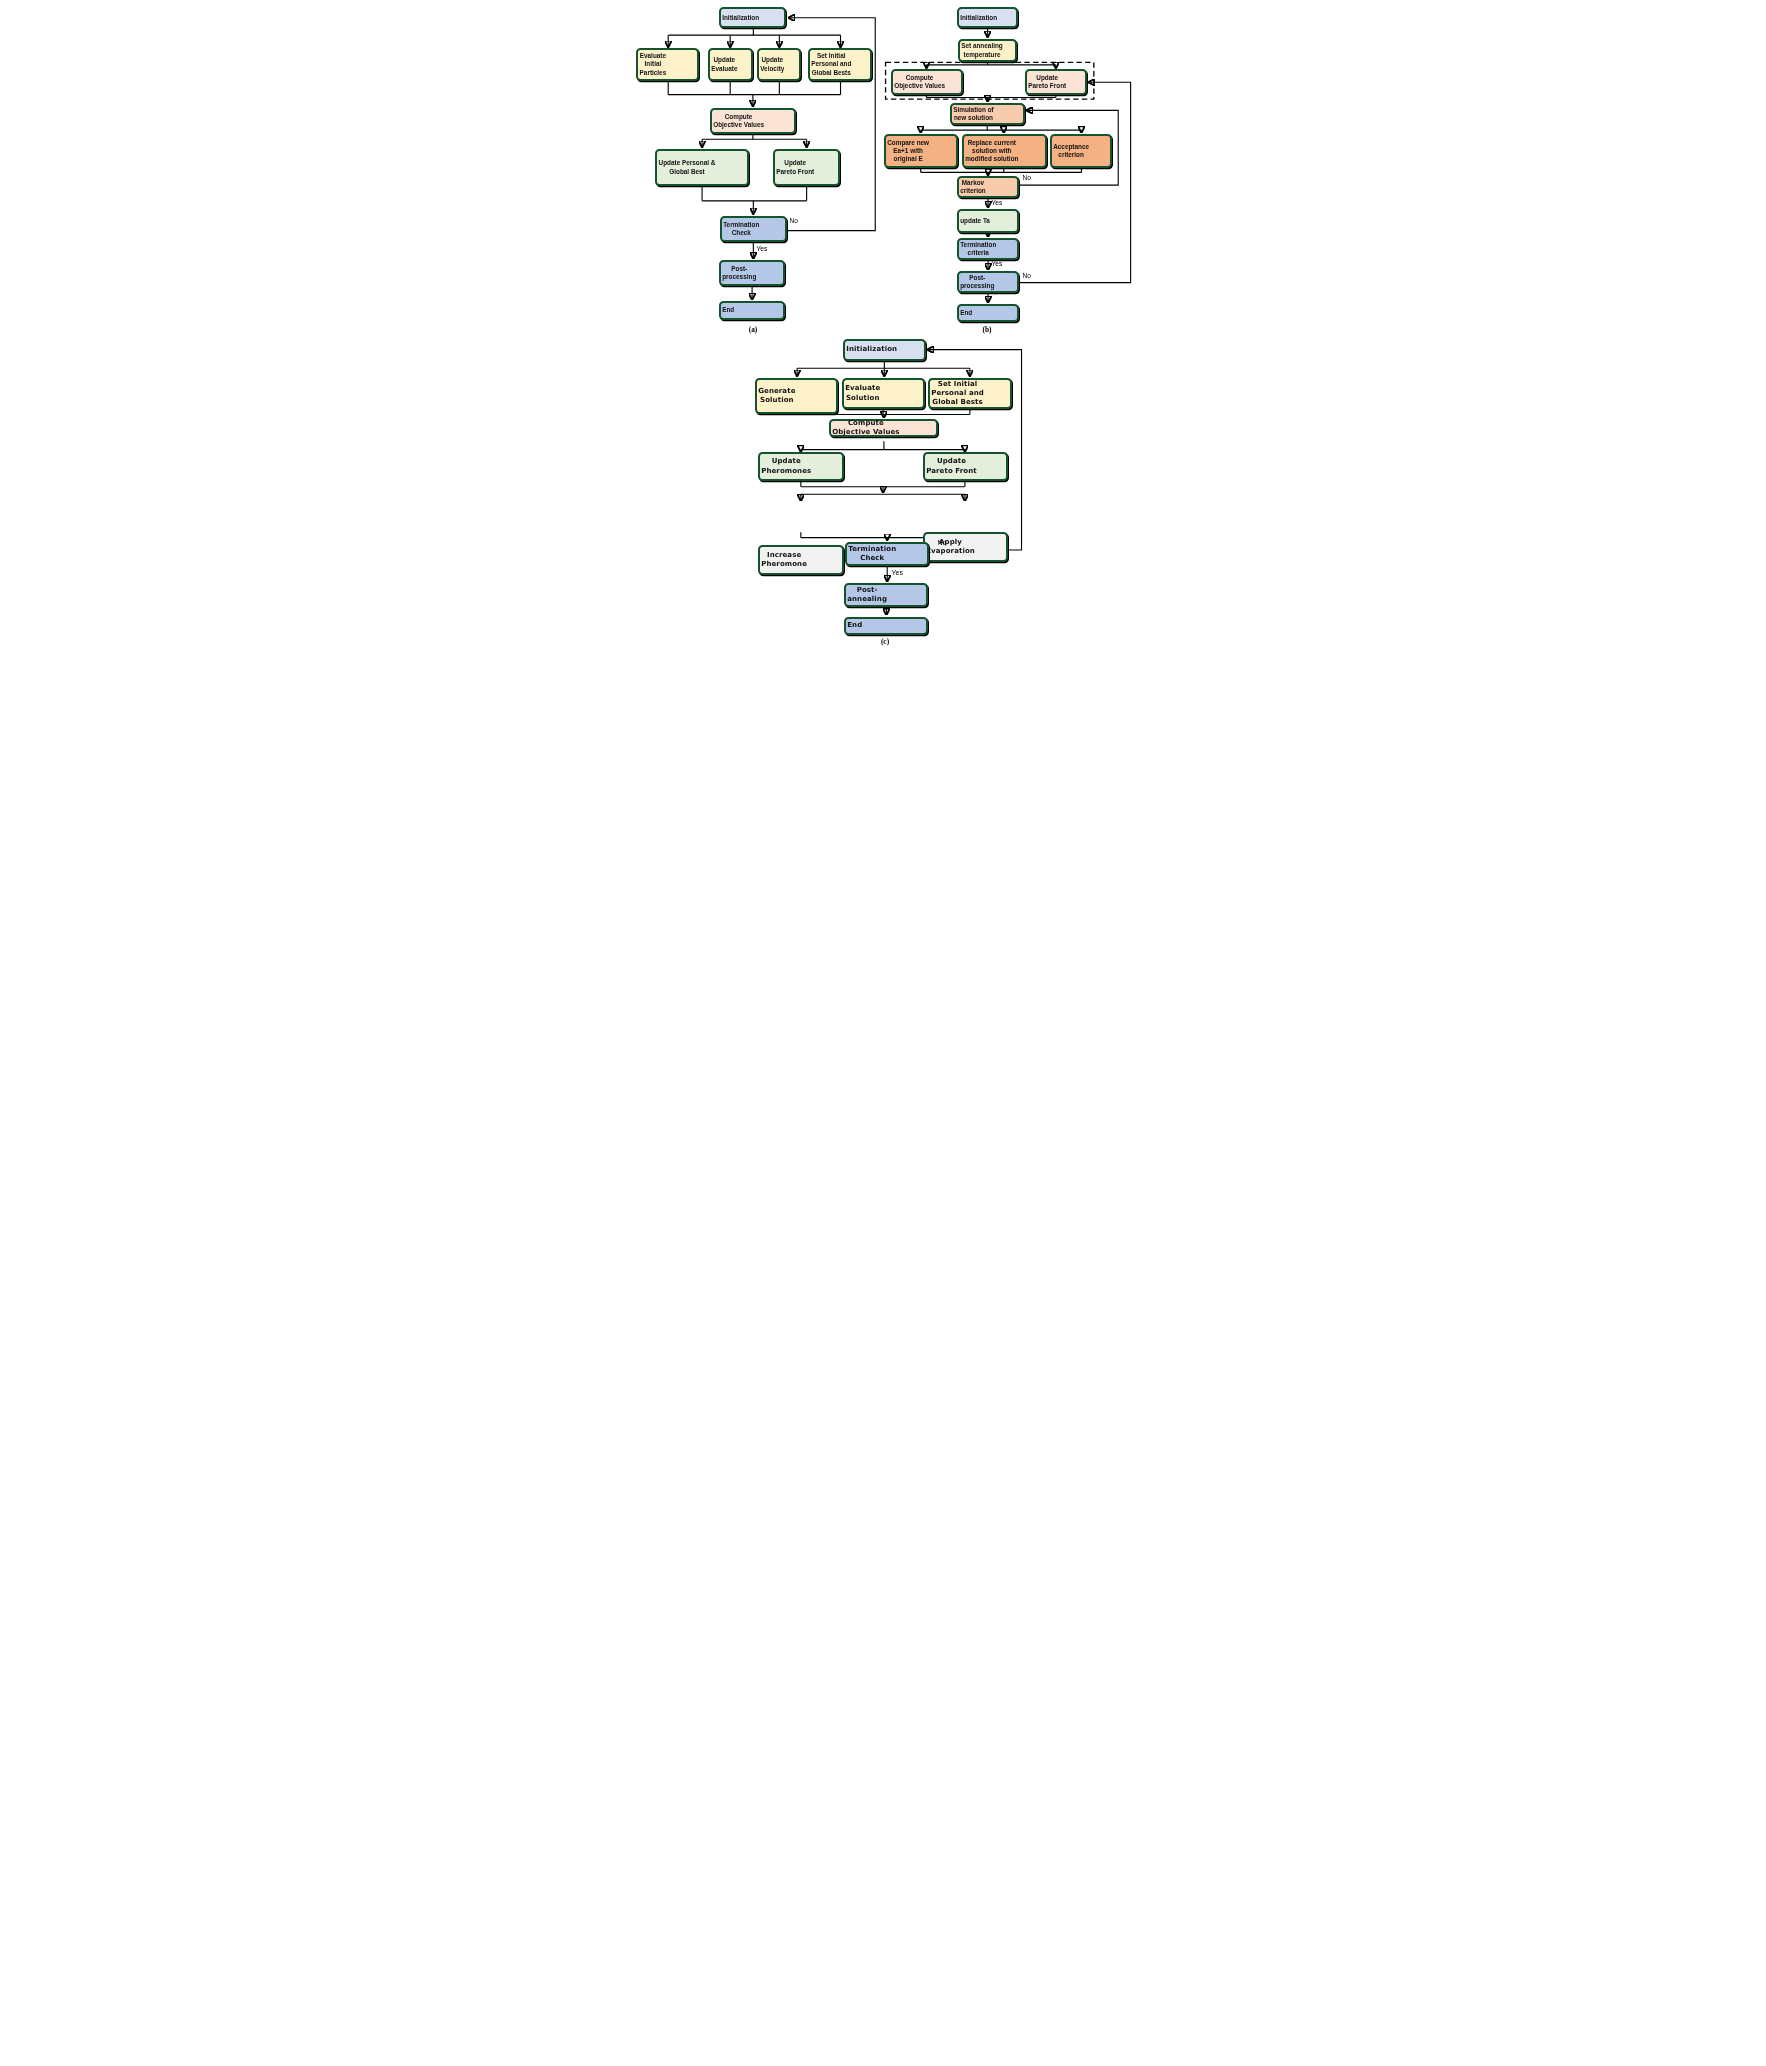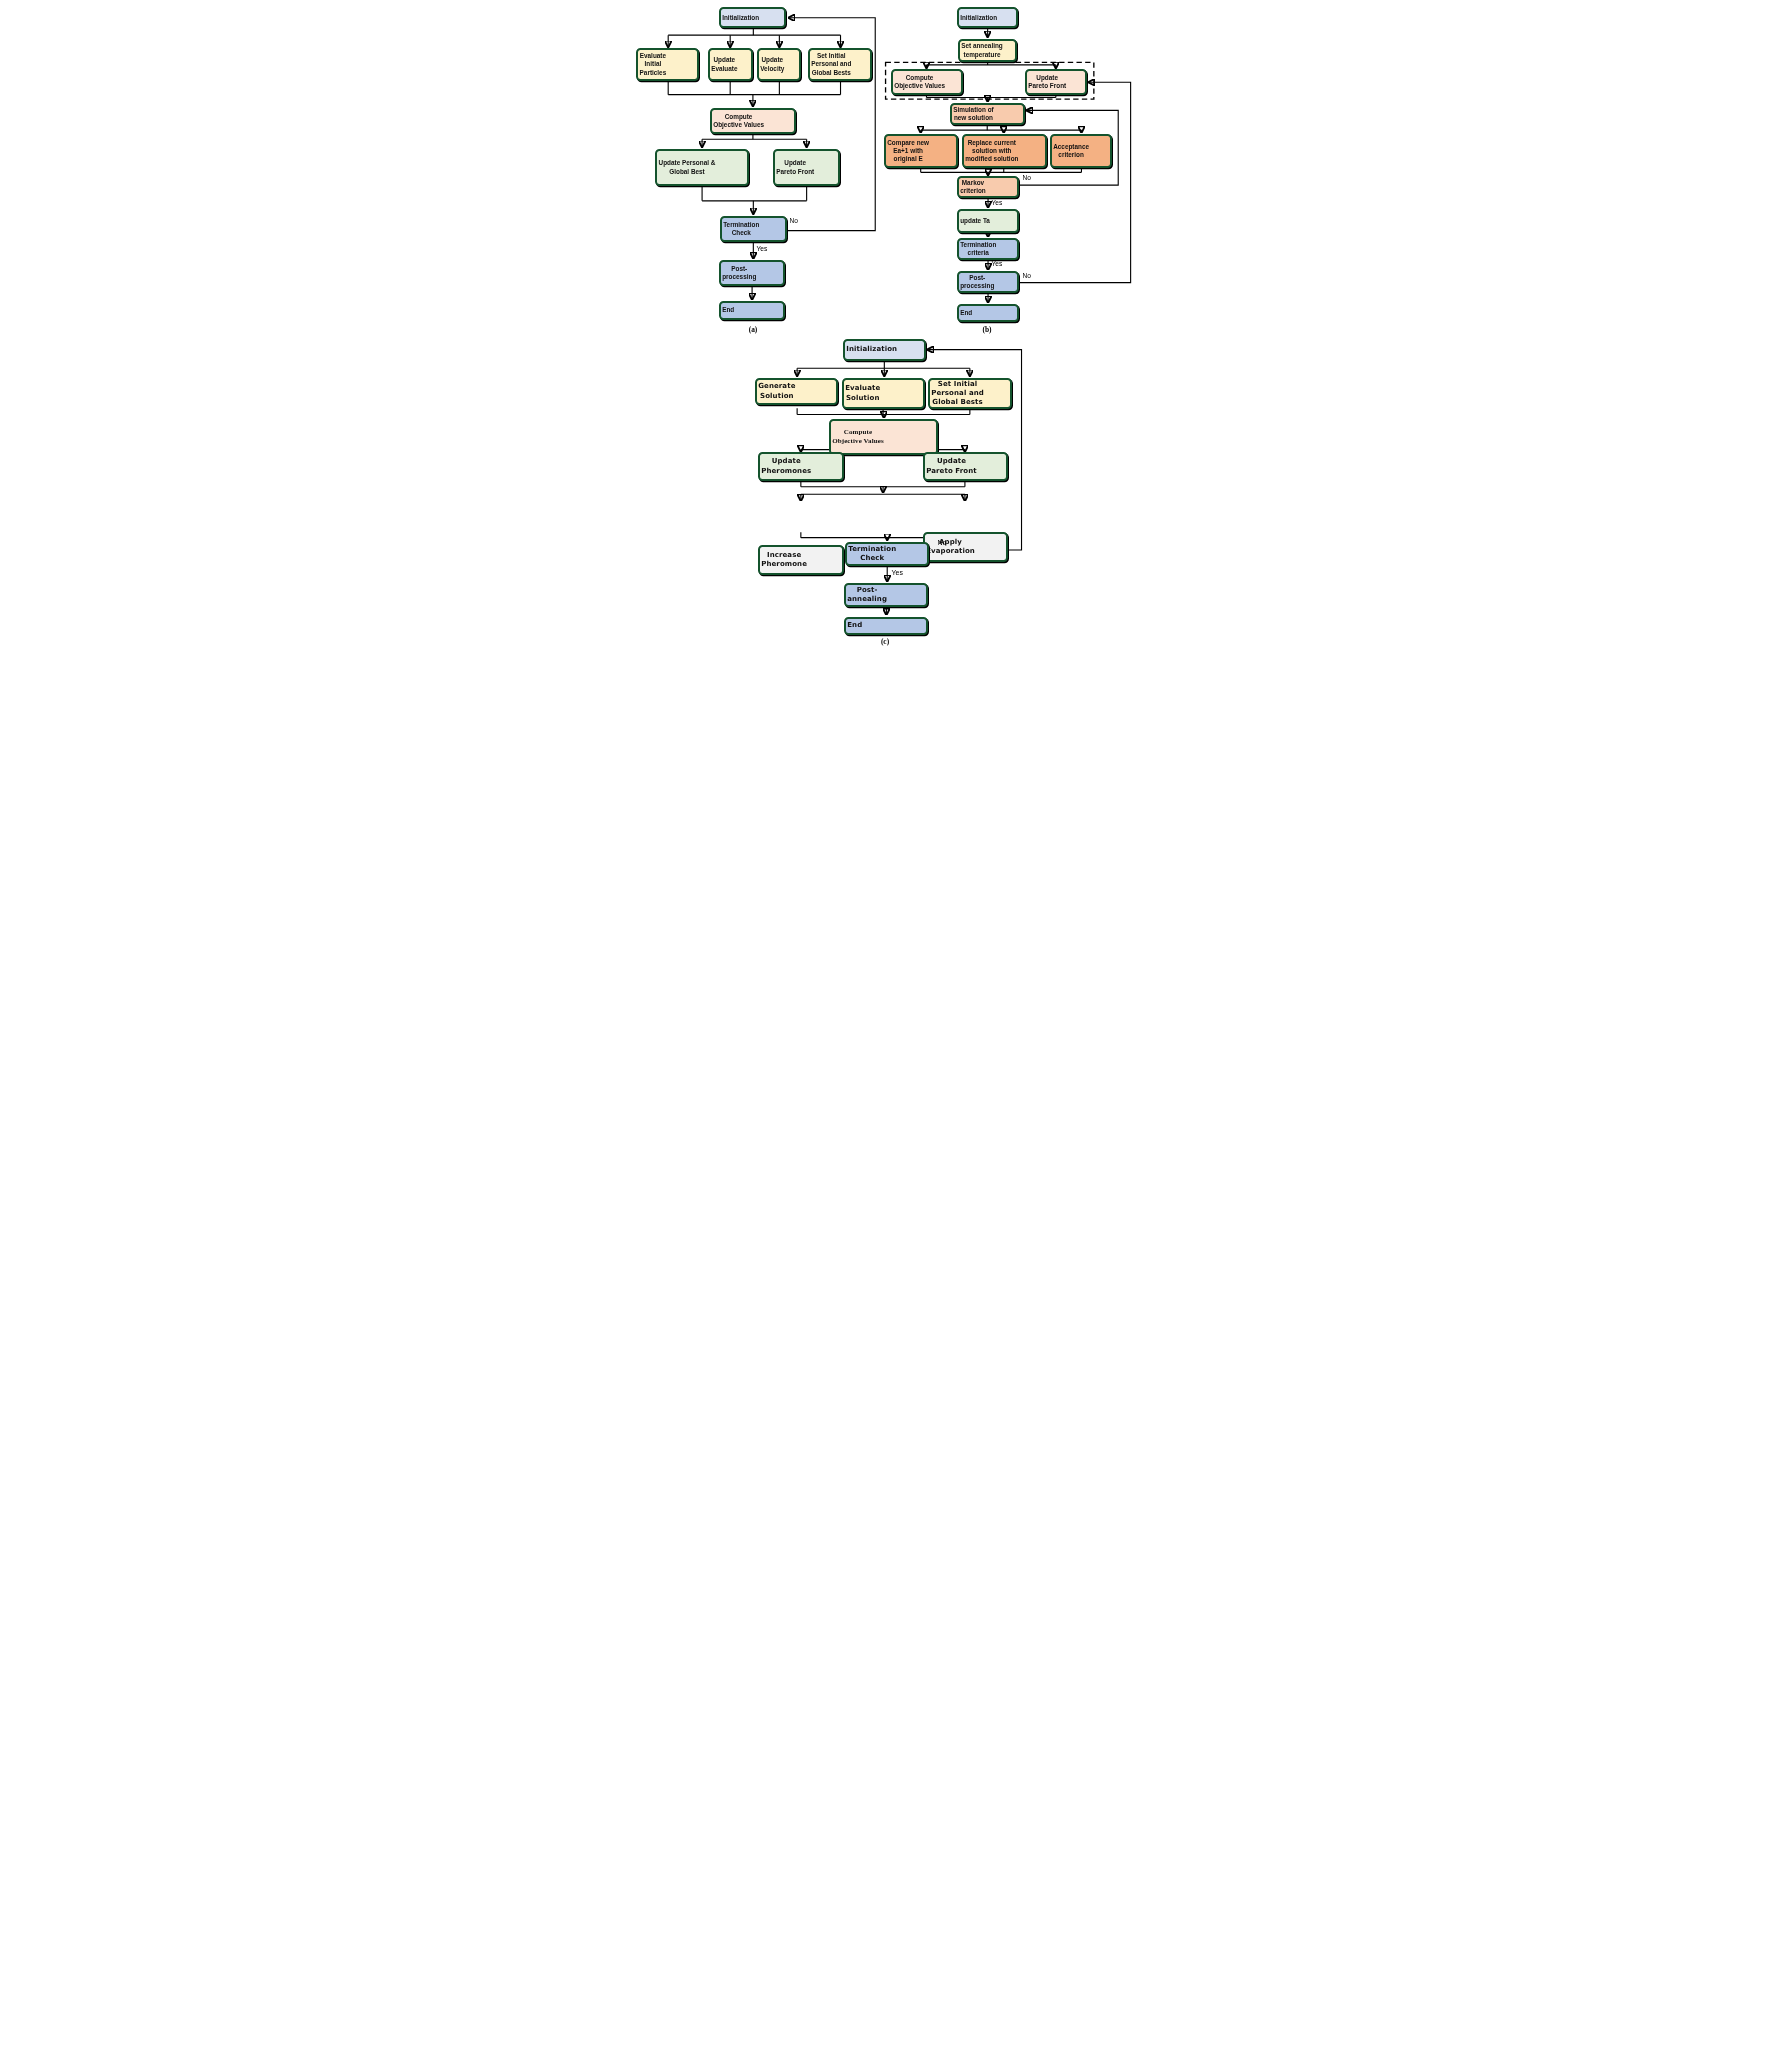--- a/index.html
+++ b/index.html
@@ -219,34 +219,34 @@
 
   <span class="elabel" style="left:392px;top:175px">No</span>
   <span class="elabel" style="left:361px;top:200px">Yes</span>
   <span class="elabel" style="left:361px;top:261px">Yes</span>
   <span class="elabel" style="left:392px;top:273px">No</span>
   <div class="caption" style="left:336px;top:326px;width:41px">(b)</div>
 
   <div class="node fc" style="left: 212px; top: 339px; width: 83px; height: 21.5px; background-color: rgb(215, 224, 240);">
       <span class="lbl">Initialization</span>
     </div>
-  <div class="node fc" style="left: 124px; top: 378px; width: 83px; height: 27px; background-color: rgb(253, 241, 202);">
+  <div class="node fc" style="left: 124px; top: 378px; width: 83px; height: 36px; background-color: rgb(253, 241, 202);">
       <span class="lbl">Generate
 Solution</span>
     </div>
   <div class="node fc" style="left: 211px; top: 378px; width: 83px; height: 31px; background-color: rgb(253, 241, 202);">
       <span class="lbl">Evaluate
 Solution</span>
     </div>
   <div class="node fc" style="left: 297px; top: 378px; width: 84px; height: 31px; background-color: rgb(253, 241, 202);">
       <span class="lbl">Set Initial
 Personal and
 Global Bests</span>
     </div>
-  <div class="node fc" style="left: 198px; top: 419px; width: 109px; height: 36px; background-color: rgb(251, 228, 213); font-family: Liberation Serif, serif;">
+  <div class="node fc" style="left: 198px; top: 419px; width: 109px; height: 18px; background-color: rgb(251, 228, 213);">
       <span class="lbl">Compute
 Objective Values</span>
     </div>
   <div class="node fc" style="left: 127px; top: 452px; width: 86px; height: 29px; background-color: rgb(227, 238, 219);">
       <span class="lbl">Update
 Pheromones</span>
     </div>
   <div class="node fc" style="left: 292px; top: 452px; width: 85px; height: 29px; background-color: rgb(227, 238, 219);">
       <span class="lbl">Update
 Pareto Front</span>

